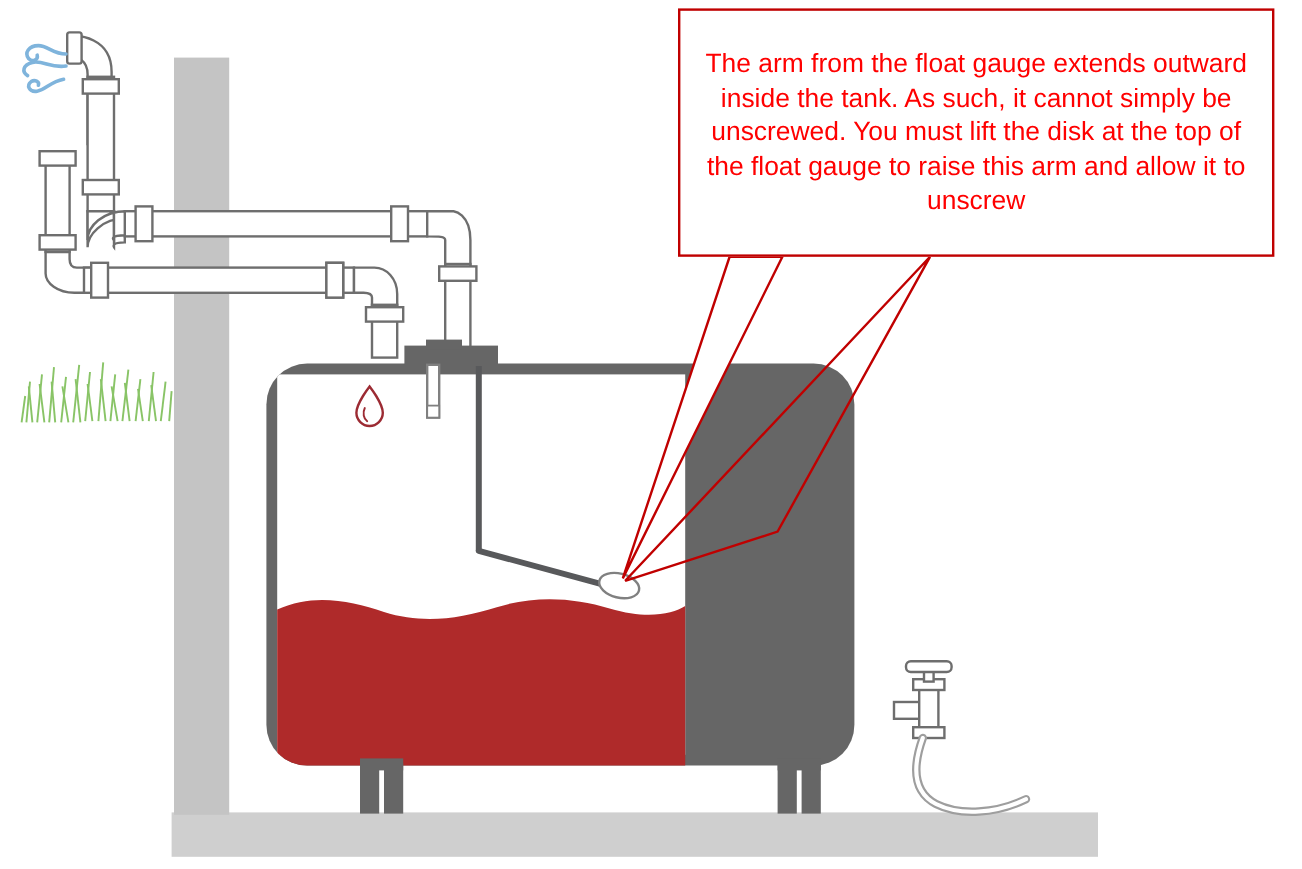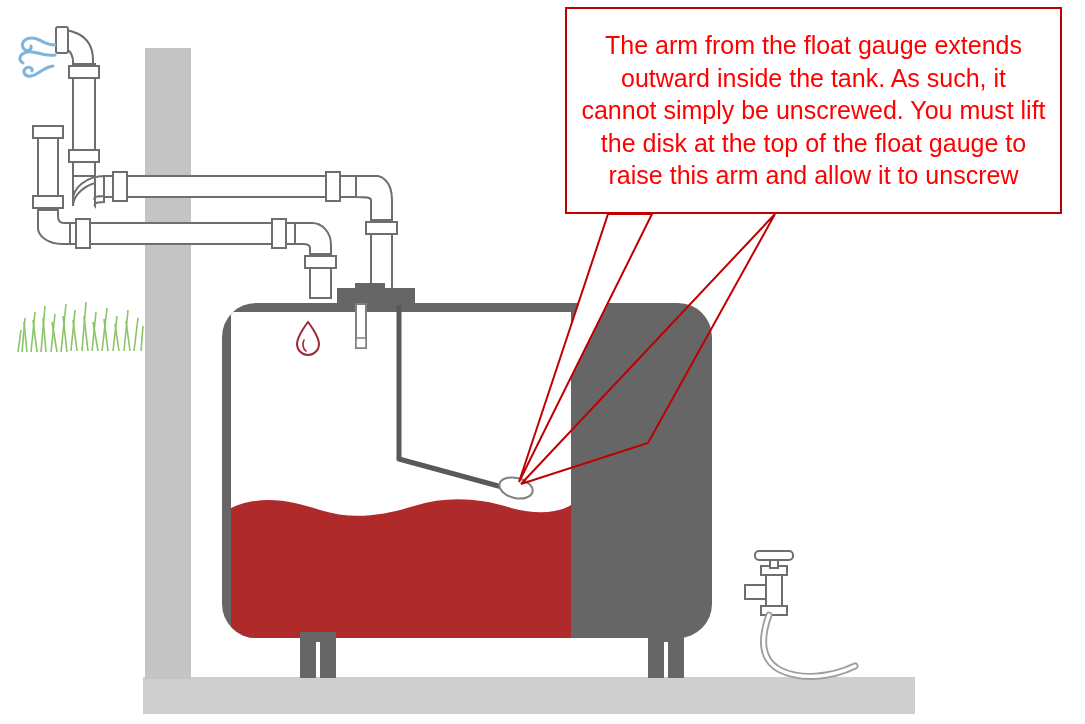--- a/index.html
+++ b/index.html
@@ -35,21 +35,21 @@
     border: 2px solid #C00000;
     background: #ffffff;
     display: flex;
     align-items: center;
     justify-content: center;
     padding: 6px 14px;
     z-index: 6;
   }
   #callout-text {
     color: #FF0000;
-    font-size: 25px;
+    font-size: 22px;
     line-height: 1.3;
     text-align: center;
     font-family: "Liberation Sans", sans-serif;
   }
 </style>
 </head>
 <body>
 
 <div id="stage">
 

